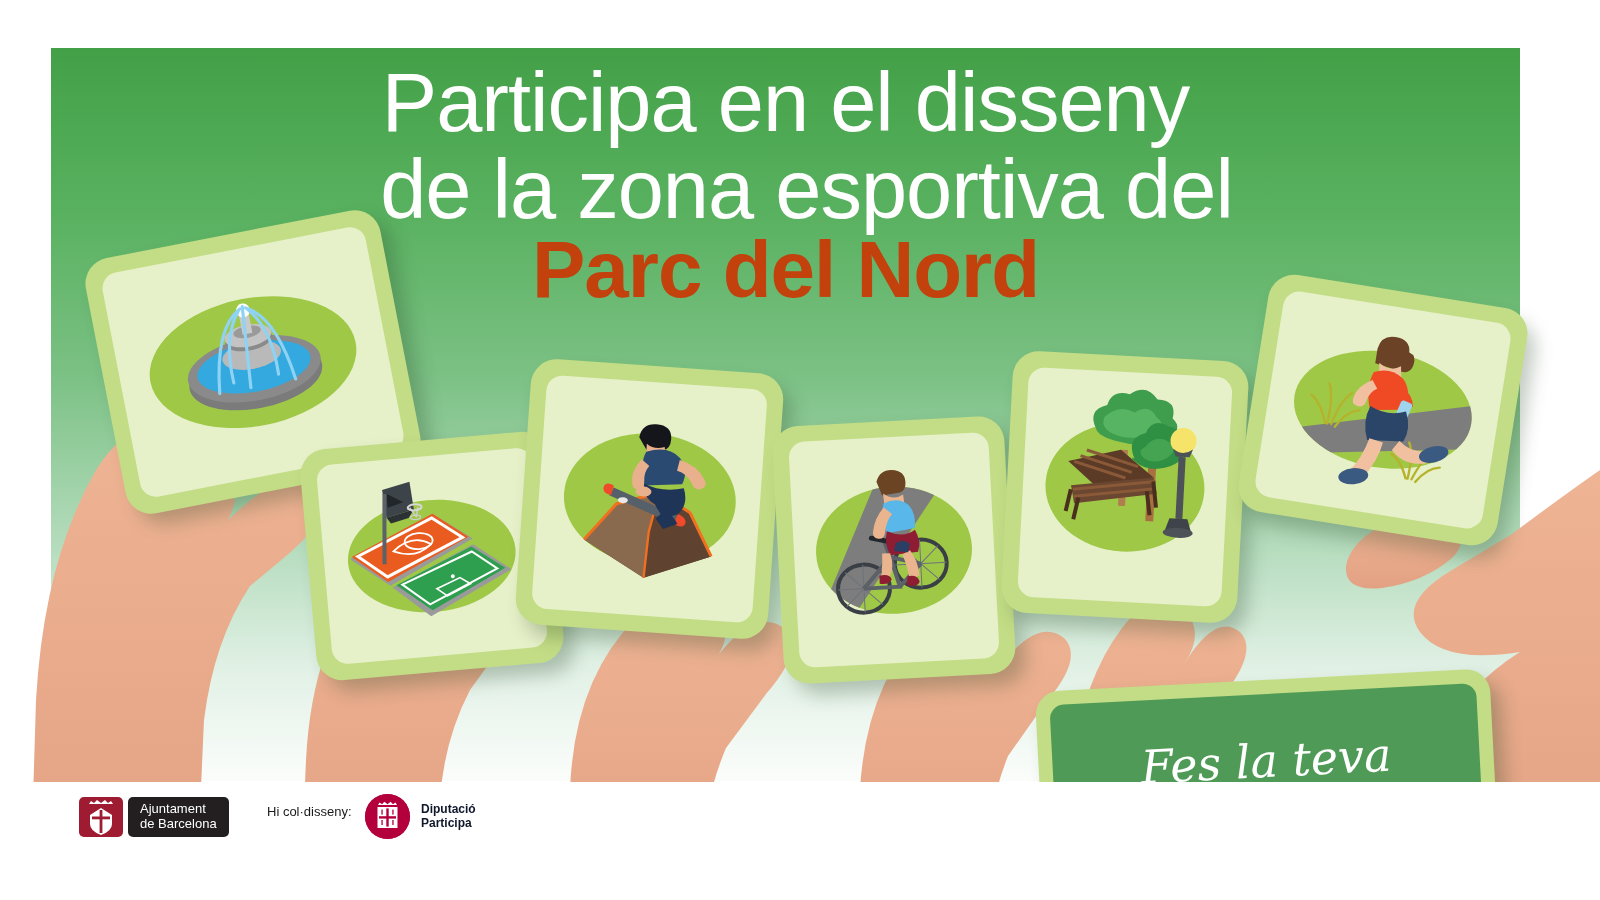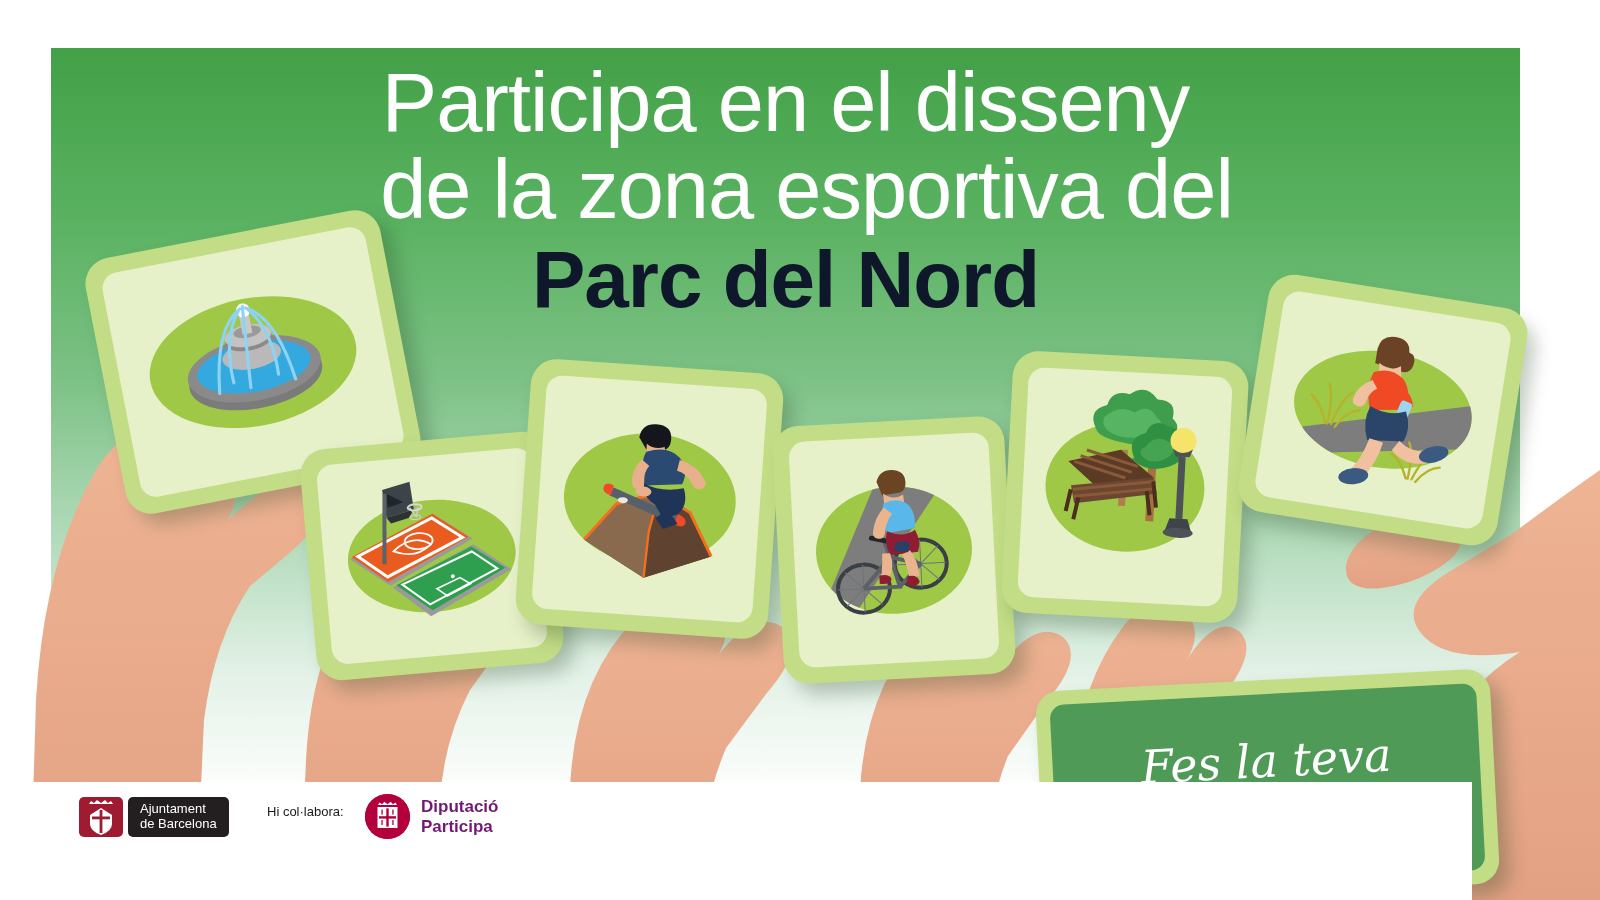--- a/index.html
+++ b/index.html
@@ -11,21 +11,21 @@
   
   .panel{position:absolute;left:51px;top:48px;width:1469px;height:733px;
          background:linear-gradient(180deg,#43a047 0%,#58b15f 22%,#7cc185 45%,#b5dcbd 68%,#e2f1e6 85%,#fbfdfb 100%);
          overflow:hidden;}
 
   
   .headline{position:absolute;left:51px;top:62px;width:1469px;text-align:center;
             line-height:0.98;pointer-events:none;}
   .hl1,.hl2{display:block;color:#ffffff;font-size:83px;font-weight:400;letter-spacing:-1px;}
   .hl2{margin-top:6px;padding-left:42px;}
-  .hl3{display:block;color:#0f172a;font-size:80px;font-weight:700;margin-top:10px;letter-spacing:-1px;}
+  .hl3{display:block;color:#c2410c;font-size:80px;font-weight:700;letter-spacing:-1px;}
 
   
   .arms{position:absolute;left:0;top:0;width:1600px;height:900px;}
 
   
   .card{position:absolute;border-radius:26px;background:#c3dd86;
         box-shadow:10px 12px 18px rgba(40,70,35,.28);}
   .card .face{position:absolute;left:16px;top:16px;right:16px;bottom:16px;
         border-radius:16px;background:#e7f1c9;overflow:hidden;}
   .card .ell{position:absolute;left:50%;top:50%;transform:translate(-50%,-50%);
@@ -41,29 +41,29 @@
   
   .cta{position:absolute;left:1040px;top:680px;width:455px;height:215px;
        border-radius:24px;background:#c3dd86;transform:rotate(-3deg);
        box-shadow:10px 12px 18px rgba(40,70,35,.3);}
   .cta .inner{position:absolute;left:14px;top:14px;right:14px;bottom:14px;
        border-radius:14px;background:#4f9a56;display:flex;align-items:center;justify-content:center;}
   .cta .txt{color:#ffffff;font-family:"DejaVu Serif",serif;font-style:italic;
        font-size:46px;line-height:1.12;text-align:center;font-weight:400;}
 
   
-  .footer{position:absolute;left:0;top:782px;width:1472px;height:118px;background:#ffffff;}
+  .footer{position:absolute;left:0;top:782px;width:1600px;height:118px;background:#ffffff;}
   .logo-ajt{position:absolute;left:79px;top:15px;display:flex;align-items:stretch;height:40px;}
   .logo-ajt .shield{width:44px;border-radius:5px;background:#9e1b32;position:relative;}
   .logo-ajt .namebox{margin-left:5px;background:#231f20;border-radius:5px;color:#fff;
        font-size:13px;line-height:1.12;padding:6px 12px 6px 12px;display:flex;flex-direction:column;justify-content:center;}
   .collab{position:absolute;left:267px;top:22px;font-size:13px;color:#1a1a1a;}
   .logo-dib{position:absolute;left:365px;top:12px;display:flex;align-items:center;}
   .logo-dib .circ{width:45px;height:45px;border-radius:50%;background:#b3003c;position:relative;}
-  .logo-dib .dtxt{margin-left:11px;color:#701a75;font-weight:700;font-size:17px;line-height:1.12;}
+  .logo-dib .dtxt{margin-left:11px;color:#0f172a;font-weight:700;font-size:12px;line-height:1.12;}
 
   svg{display:block;}
 </style>
 </head>
 <body>
 
 <div id="stage">
 
   <div class="panel"></div>
 
@@ -334,21 +334,21 @@
             <rect x="13" y="19.5" width="18" height="2.8"></rect>
           </g>
         </svg>
       </div>
       <div class="namebox">
         <span>Ajuntament</span>
         <span>de Barcelona</span>
       </div>
     </div>
 
-    <div class="collab">Hi col·labora:</div>
+    <div class="collab">Hi col·disseny:</div>
 
     <div class="logo-dib">
       <div class="circ">
         <svg viewBox="0 0 45 45" style="width:45px;height:45px;">
           <circle cx="22.5" cy="22.5" r="22.5" fill="#b3003c"></circle>
           <path d="M13,11 l1.6,-2.4 l2.4,1.6 l2.4,-2.4 l3.1,2.4 l3.1,-2.4 l2.4,2.4 l2.4,-1.6 l1.6,2.4 z" fill="#fff"></path>
           <rect x="12.5" y="13" width="20" height="21" fill="#fff"></rect>
           <g fill="#b3003c">
             <rect x="21.3" y="14.4" width="2.4" height="18.2"></rect>
             <rect x="14" y="22.2" width="17" height="2.4"></rect>

